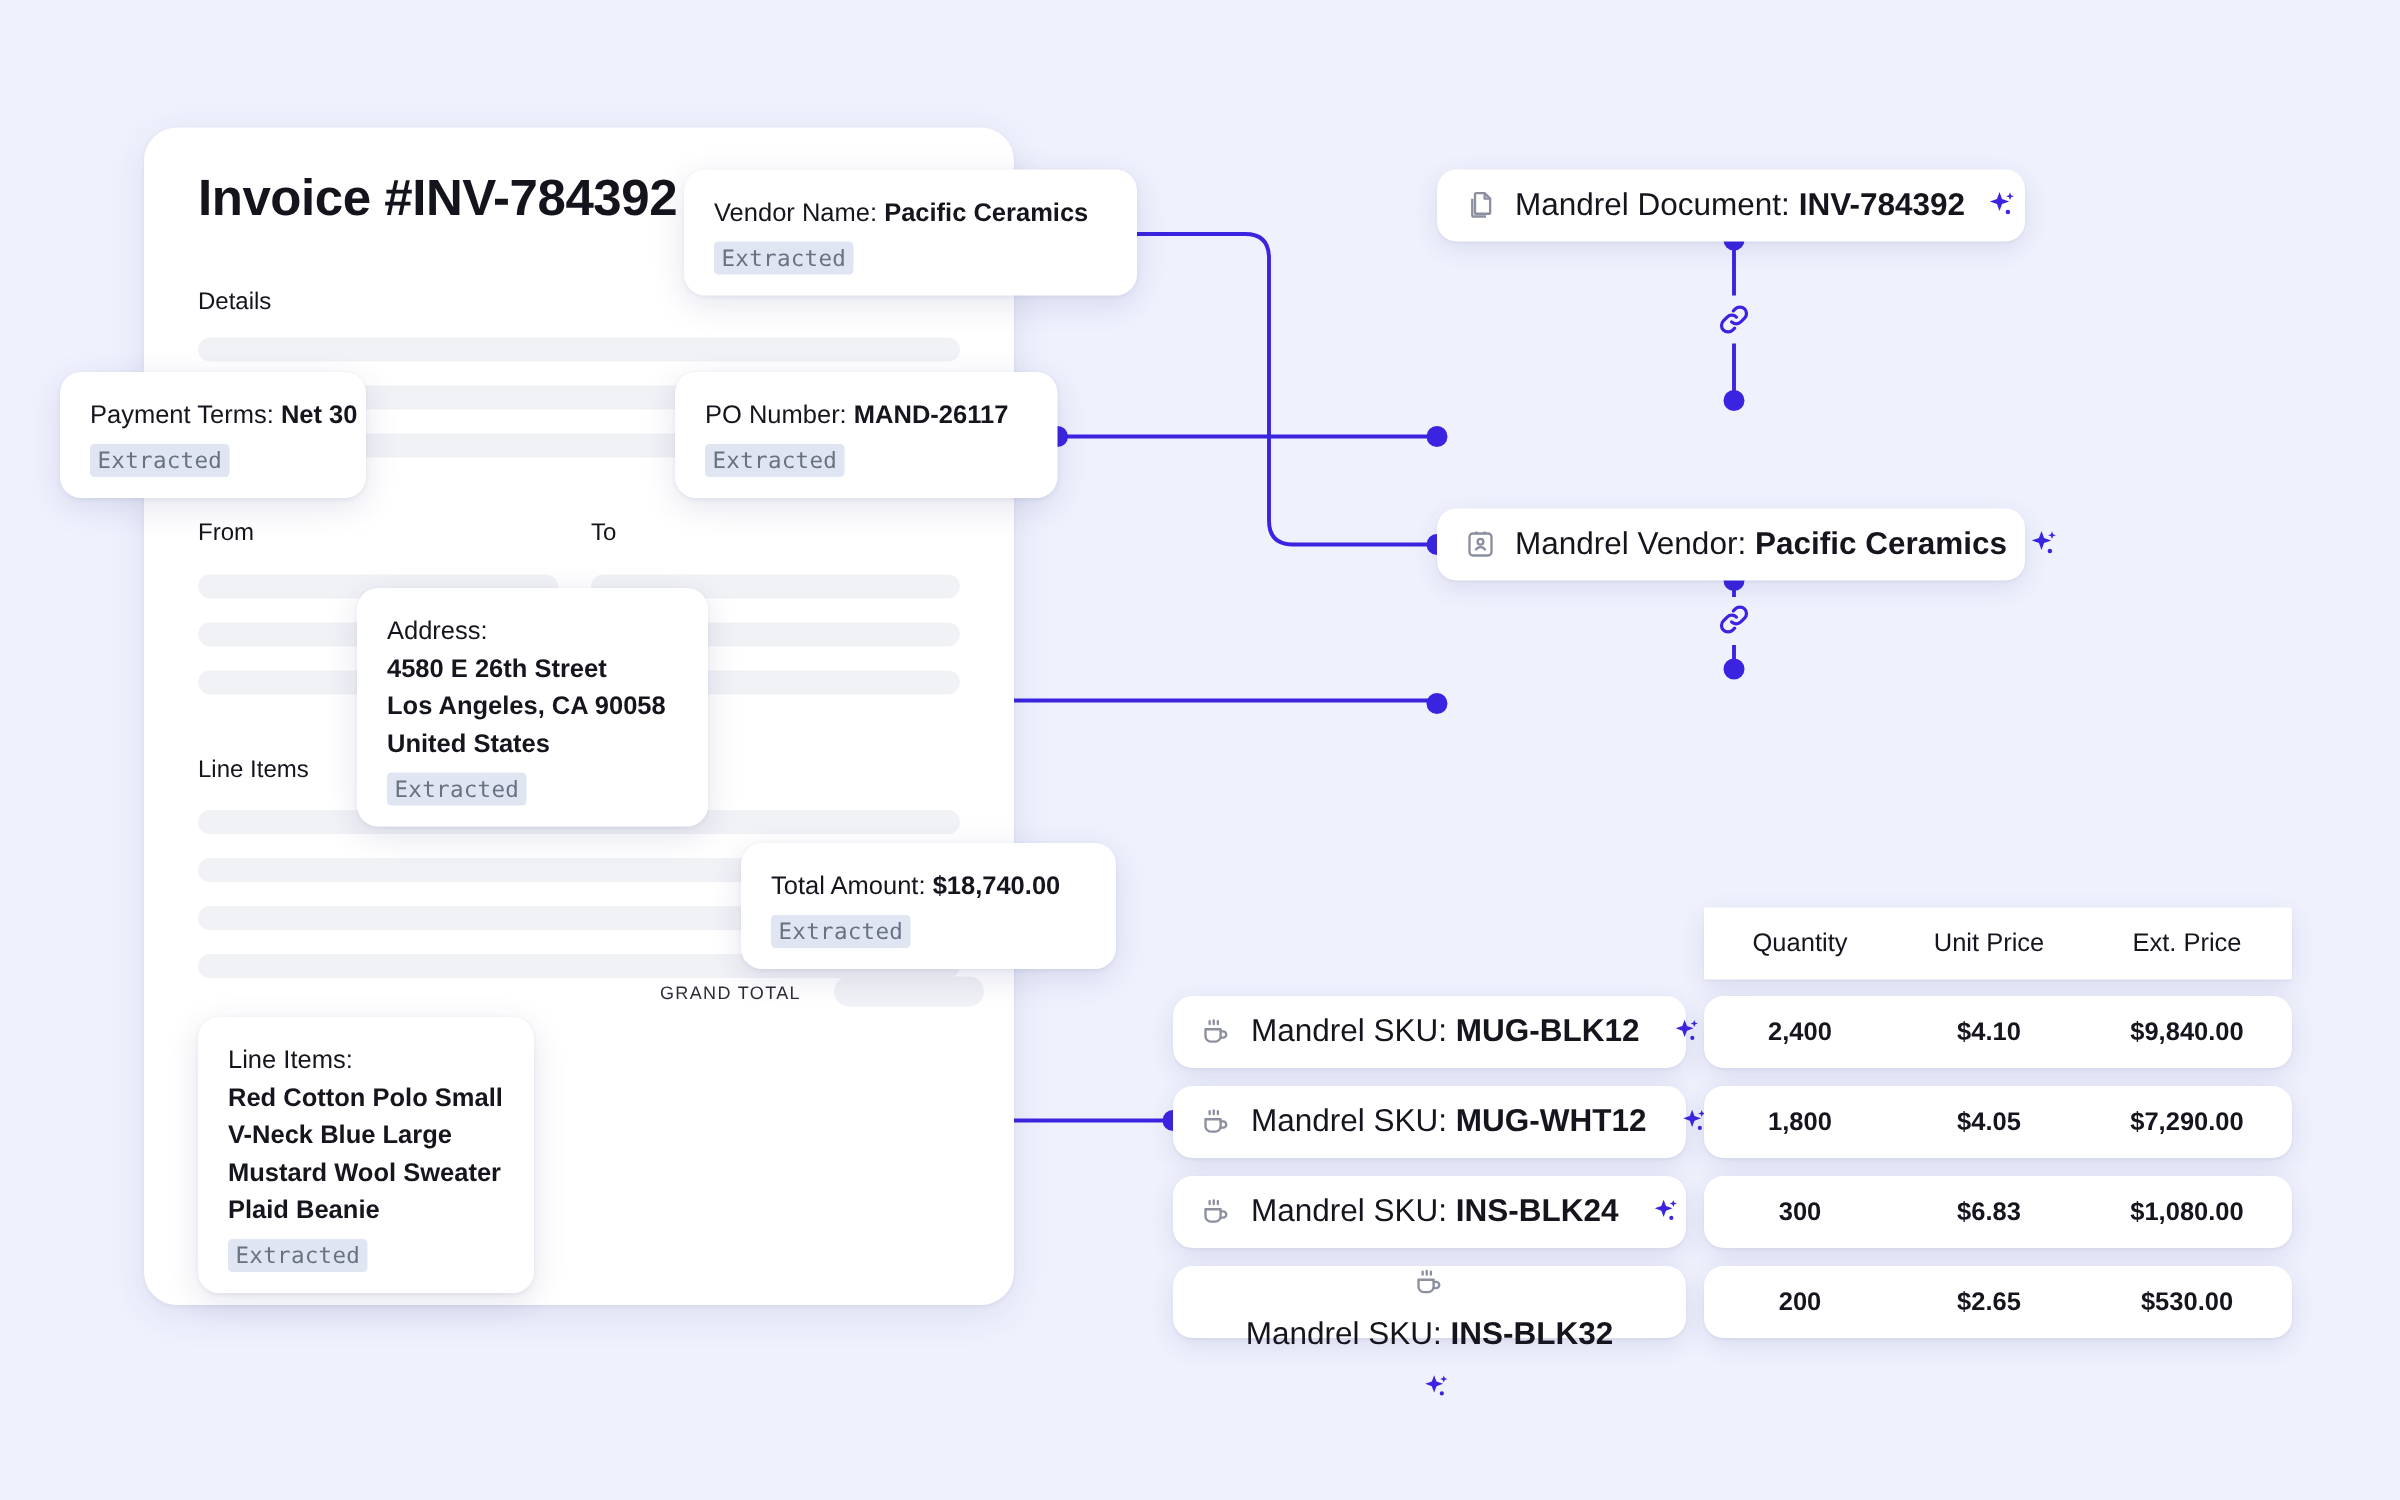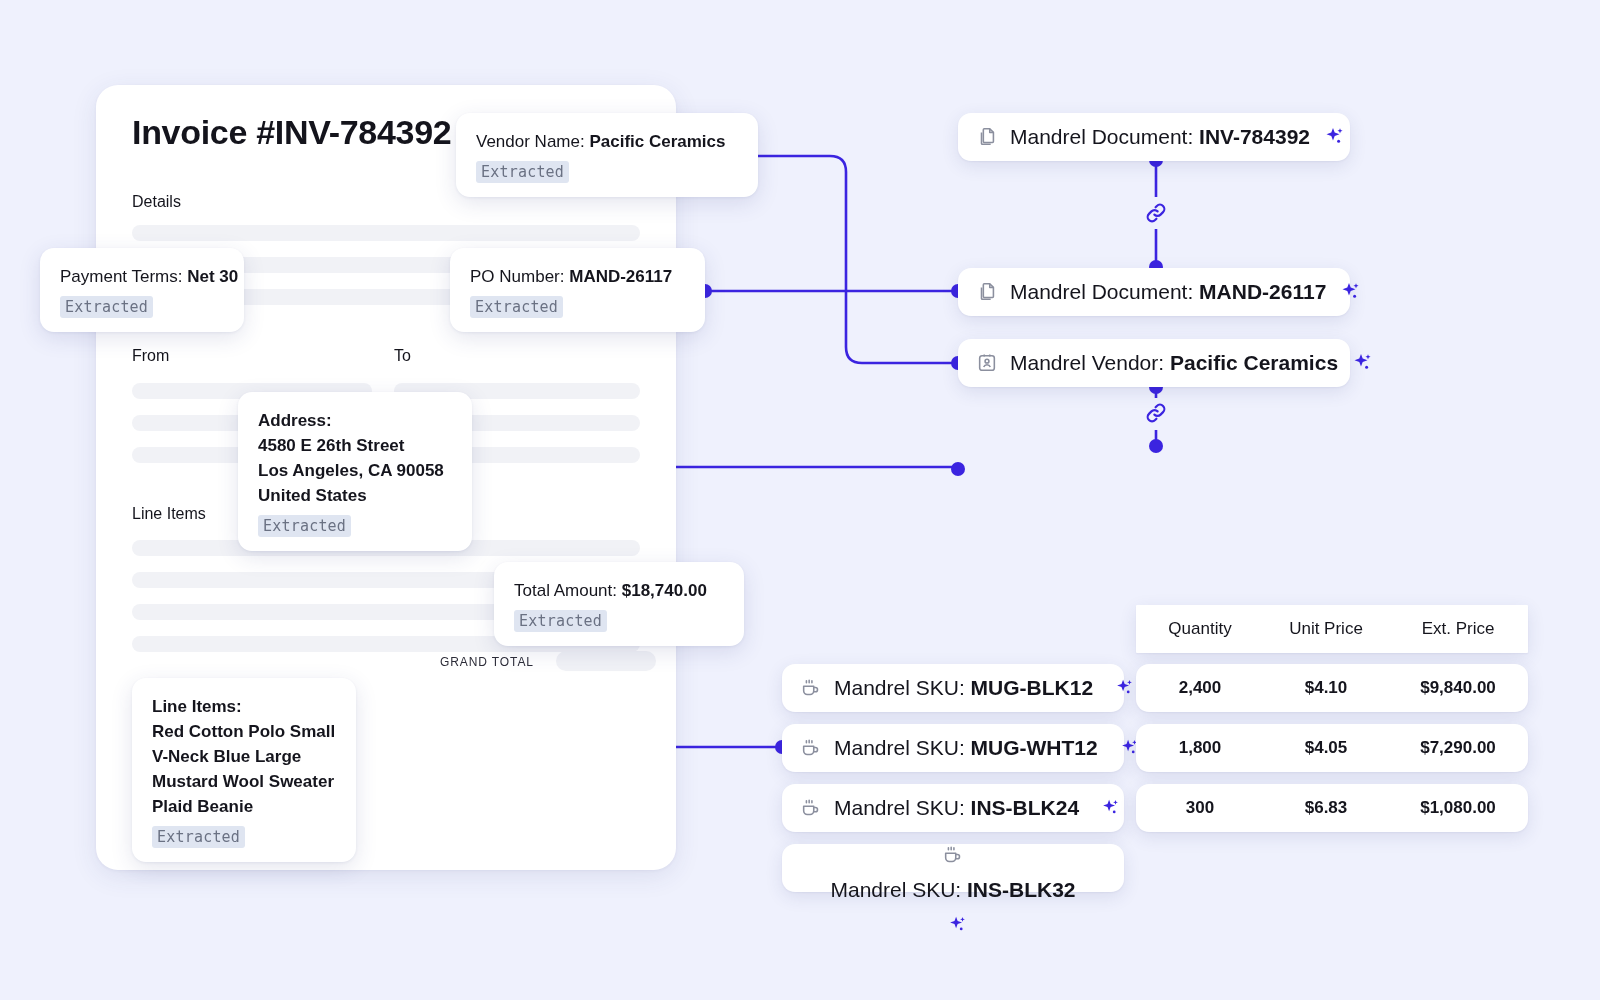--- a/index.html
+++ b/index.html
@@ -43,21 +43,21 @@
   
   .callout {
     position: absolute; background: #fff; border-radius: 14px;
     box-shadow: 0 6px 22px rgba(49,54,120,.13), 0 1px 3px rgba(49,54,120,.07);
     padding: 16px 20px 14px 20px;
   }
   .callout .line { font-size: 17px; color: #15151d; line-height: 25px; white-space: nowrap; }
   .callout .line .k { font-weight: 400; }
   .callout .line .v { font-weight: 700; }
   .callout .multi { font-size: 17px; font-weight: 700; color: #15151d; line-height: 25px; white-space: nowrap; }
-  .callout .multi.head { font-weight: 700; }
+  .callout .multi.head { font-weight: 400; }
   .badge {
     display: inline-block; margin-top: 7px;
     background: #dfe5f1; color: #6a7183;
     font-family: "DejaVu Sans Mono", monospace;
     font-size: 15px; padding: 2px 5px; border-radius: 3px; letter-spacing: .2px;
   }
 
   
   .ncard {
     position: absolute; background: #fff; border-radius: 13px;
@@ -231,40 +231,20 @@
     </span>
     <span class="ico" style="margin-left:auto">
       <svg width="24" height="24" viewBox="0 0 24 24" fill="#3b24e0">
         <path d="M11 3l1.7 4.6L17.5 9.3l-4.8 1.7L11 15.6 9.3 11 4.5 9.3 9.3 7.6z"></path>
         <path d="M18 3.2l.7 1.9 1.9.7-1.9.7-.7 1.9-.7-1.9-1.9-.7 1.9-.7z"></path>
         <circle cx="16.6" cy="16.3" r="1.5"></circle>
       </svg>
     </span>
   </div>
 
-  <div class="ncard" style="left:958px; top:268px; width:392px;">
-    <span class="ico">
-      <svg width="22" height="22" viewBox="0 0 24 24" fill="none" stroke="#8b8f9e" stroke-width="1.7" stroke-linejoin="round">
-        <path d="M9 3h6l4 4v10a1 1 0 0 1-1 1h-9a1 1 0 0 1-1-1V4a1 1 0 0 1 1-1z"></path>
-        <path d="M15 3v4h4"></path>
-        <path d="M6 7v12a1 1 0 0 0 1 1h9"></path>
-      </svg>
-    </span>
-    <span class="txt">
-      <span class="k">Mandrel Document:</span>
-      <span class="v">MAND-26117</span>
-    </span>
-    <span class="ico" style="margin-left:auto">
-      <svg width="24" height="24" viewBox="0 0 24 24" fill="#3b24e0">
-        <path d="M11 3l1.7 4.6L17.5 9.3l-4.8 1.7L11 15.6 9.3 11 4.5 9.3 9.3 7.6z"></path>
-        <path d="M18 3.2l.7 1.9 1.9.7-1.9.7-.7 1.9-.7-1.9-1.9-.7 1.9-.7z"></path>
-        <circle cx="16.6" cy="16.3" r="1.5"></circle>
-      </svg>
-    </span>
-  </div>
 
   <div class="ncard" style="left:958px; top:339px; width:392px;">
     <span class="ico">
       <svg width="22" height="22" viewBox="0 0 24 24" fill="none" stroke="#8b8f9e" stroke-width="1.7" stroke-linejoin="round">
         <rect x="4" y="4" width="16" height="16" rx="2.5"></rect>
         <circle cx="12" cy="10" r="2.1"></circle>
         <path d="M8.4 16.3a3.9 3.9 0 0 1 7.2 0"></path>
         <path d="M9 2.6v2.2M15 2.6v2.2"></path>
       </svg>
     </span>
@@ -380,14 +360,19 @@
   <div class="tbl-row" style="top:724px;">
     <div class="cell d c-qty">1,800</div>
     <div class="cell d c-unit">$4.05</div>
     <div class="cell d c-ext">$7,290.00</div>
   </div>
   <div class="tbl-row" style="top:784px;">
     <div class="cell d c-qty">300</div>
     <div class="cell d c-unit">$6.83</div>
     <div class="cell d c-ext">$1,080.00</div>
   </div>
+  <div class="tbl-row" style="top:844px;">
+    <div class="cell d c-qty">200</div>
+    <div class="cell d c-unit">$2.65</div>
+    <div class="cell d c-ext">$530.00</div>
+  </div>
 
 </div>
 
 </body></html>

